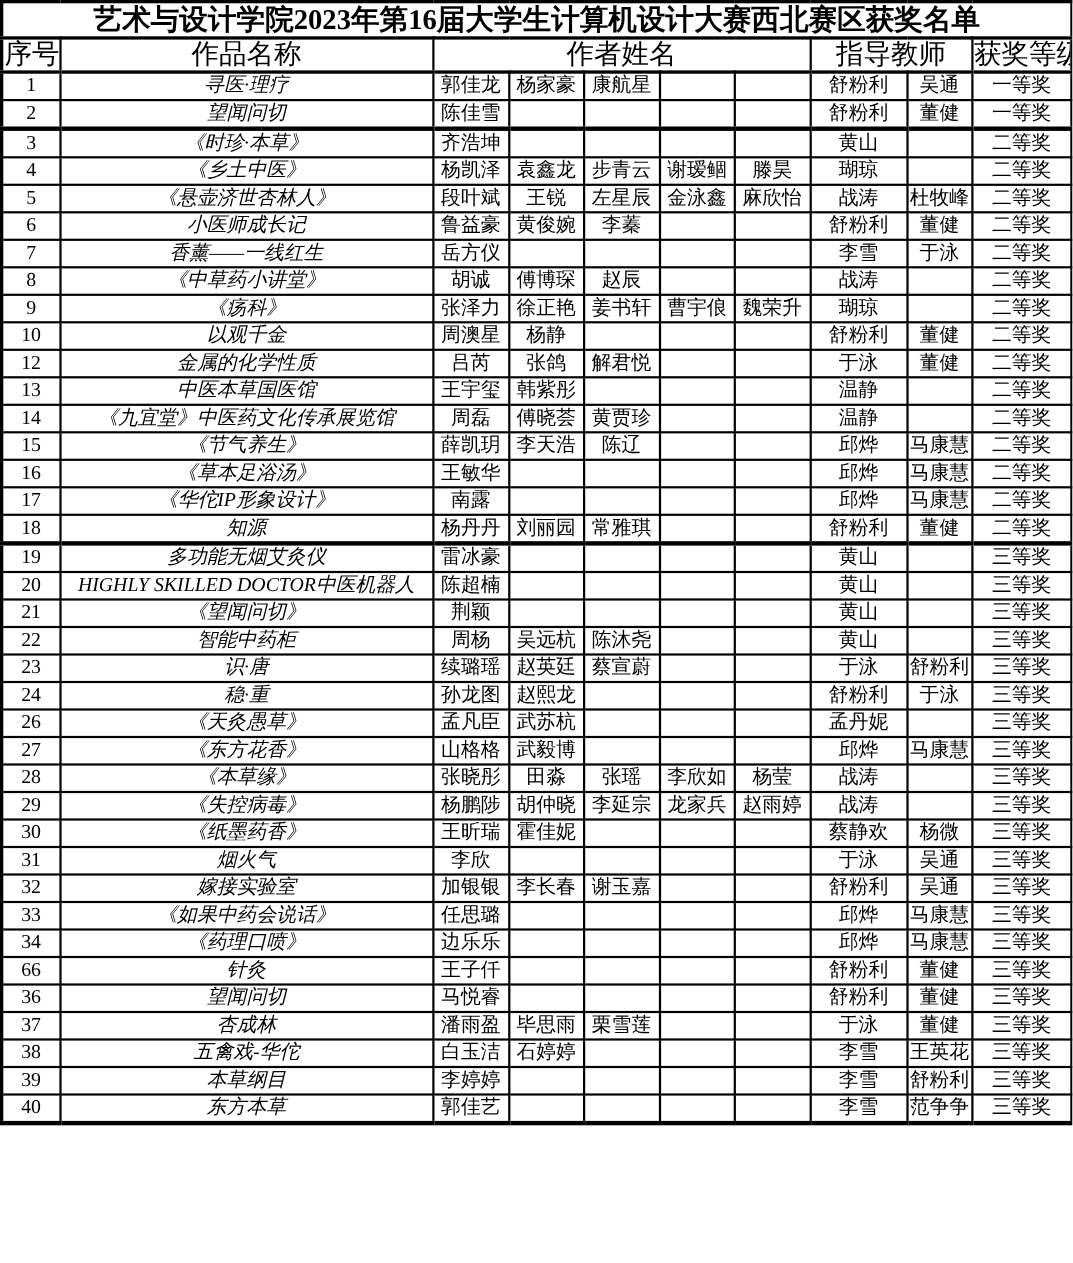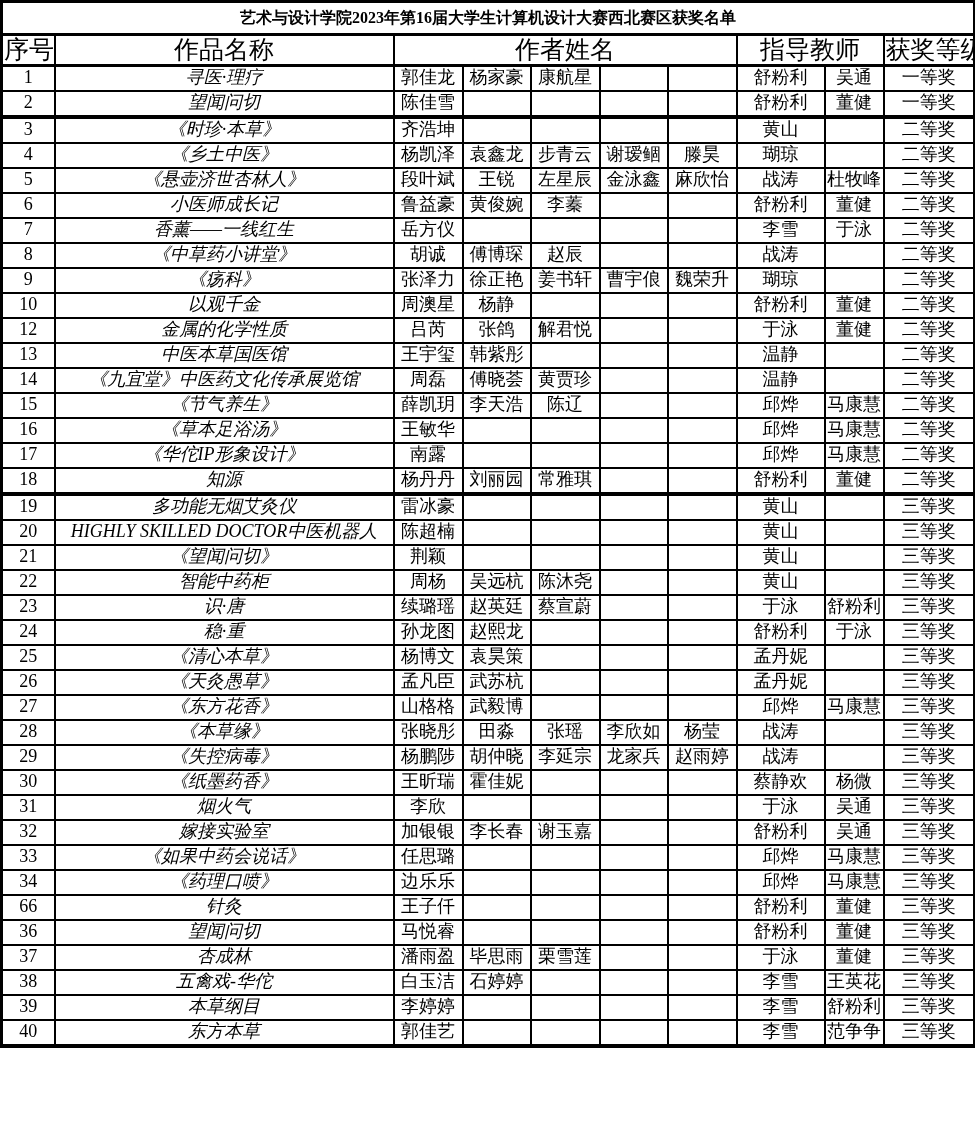--- a/index.html
+++ b/index.html
@@ -26,21 +26,21 @@
     padding: 0 1px;
     text-align: center;
     vertical-align: middle;
     font-size: 18px;
     font-weight: normal;
     line-height: 1.1;
     white-space: nowrap;
     overflow: hidden;
   }
   table.award-table tr.title-row td {
-    font-size: 16px;
+    font-size: 26px;
     font-weight: bold;
     height: 30px;
     border-bottom-width: 3px;
   }
   table.award-table tr.header-row th {
     font-size: 25px;
     height: 25px;
     border-bottom-width: 3px;
   }
   table.award-table tbody tr {
@@ -360,32 +360,20 @@
           <td>孙龙图</td>
           <td>赵熙龙</td>
           <td></td>
           <td></td>
           <td></td>
           <td>舒粉利</td>
           <td>于泳</td>
           <td>三等奖</td>
         </tr>
         <tr>
-          <td>25</td>
-          <td class="work-cell">《清心本草》</td>
-          <td>杨博文</td>
-          <td>袁昊策</td>
-          <td></td>
-          <td></td>
-          <td></td>
-          <td>孟丹妮</td>
-          <td></td>
-          <td>三等奖</td>
-        </tr>
-        <tr>
           <td>26</td>
           <td class="work-cell">《天灸愚草》</td>
           <td>孟凡臣</td>
           <td>武苏杭</td>
           <td></td>
           <td></td>
           <td></td>
           <td>孟丹妮</td>
           <td></td>
           <td>三等奖</td>

